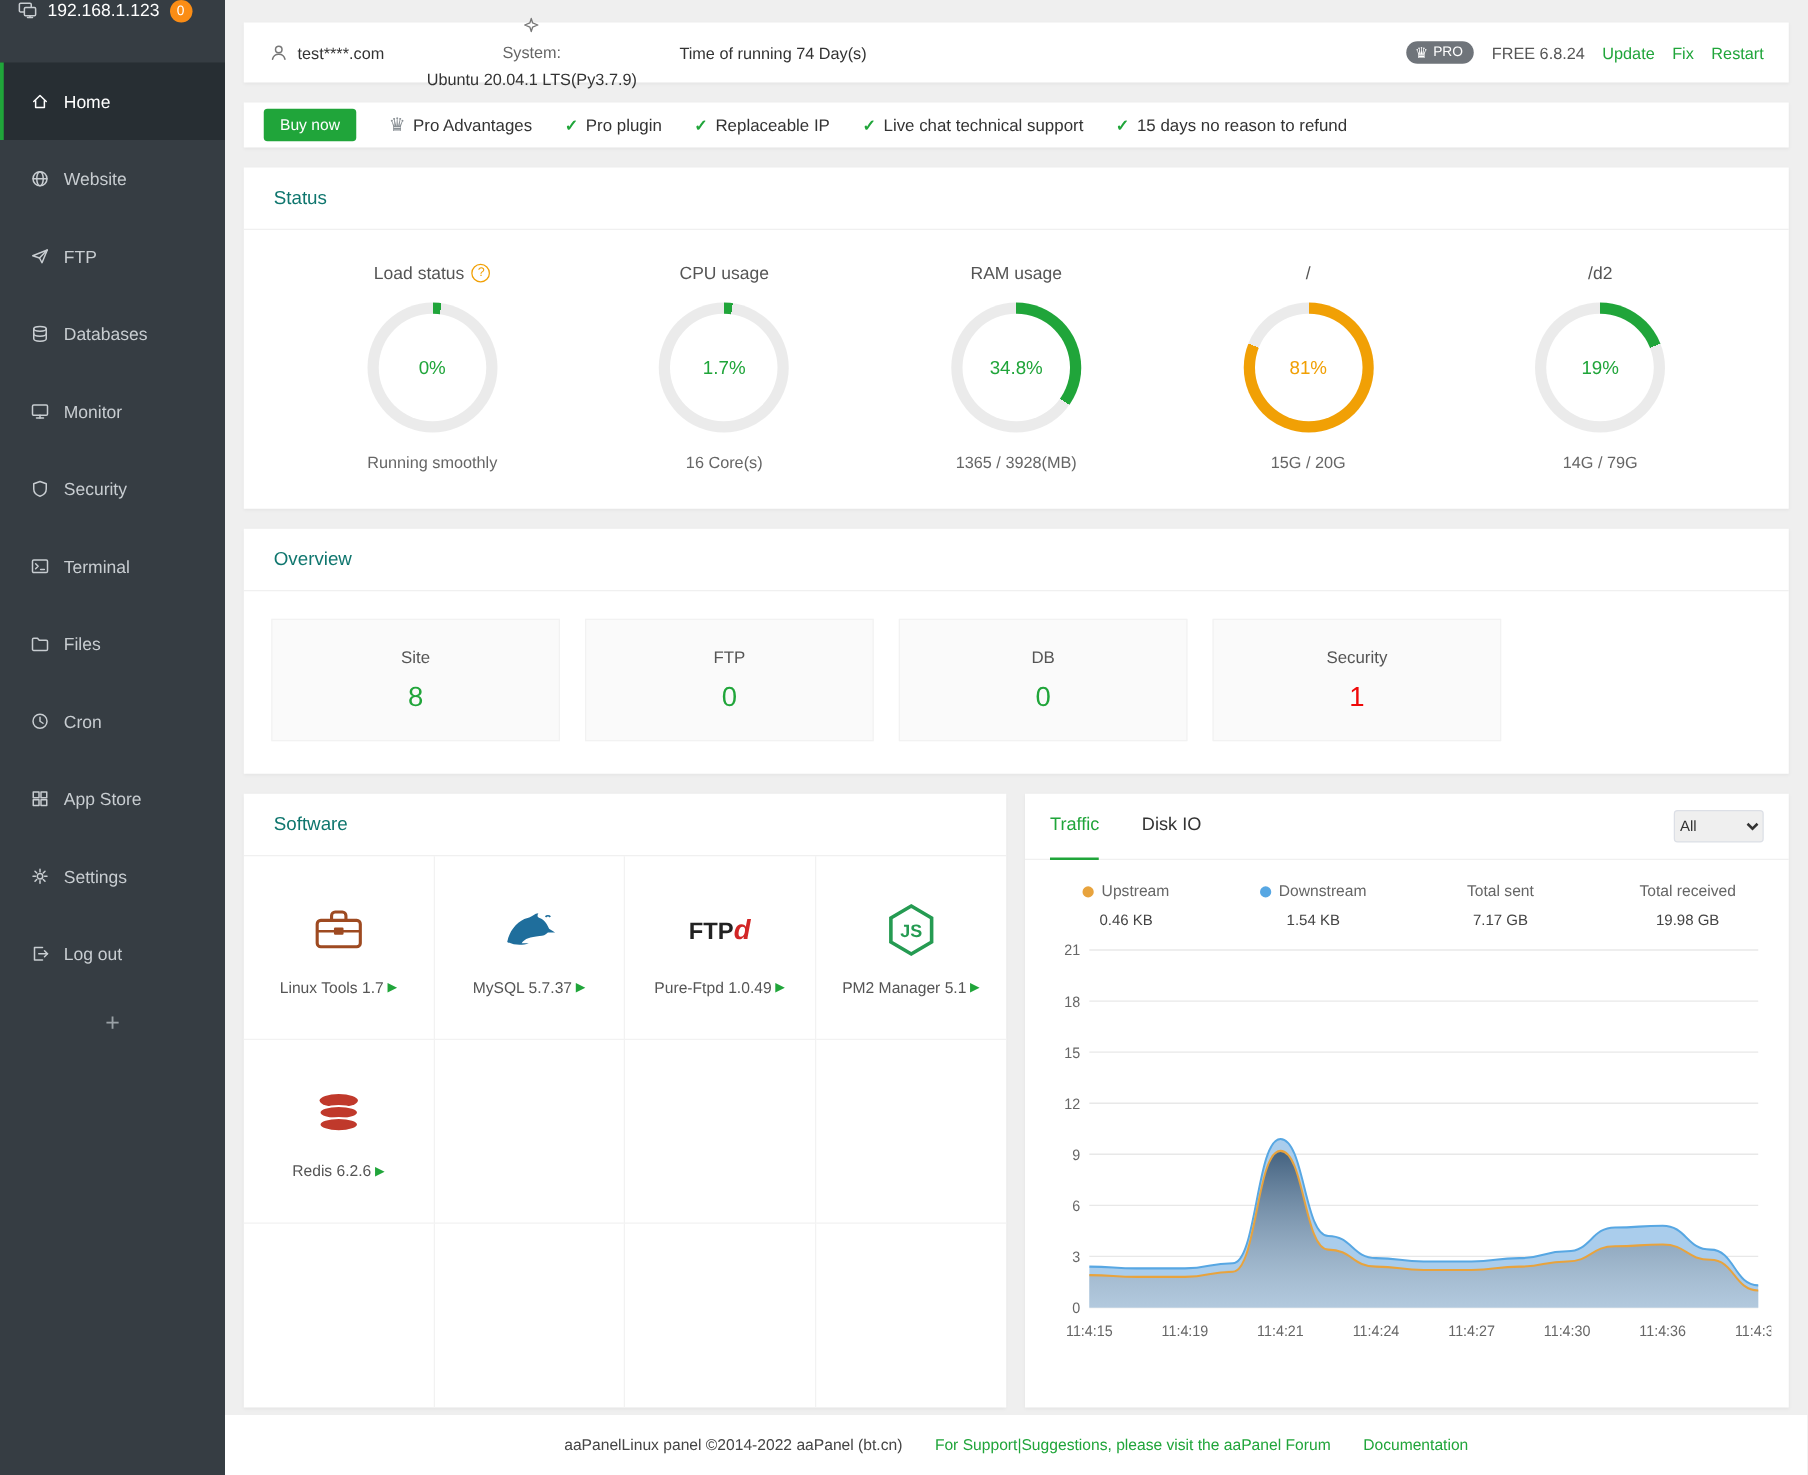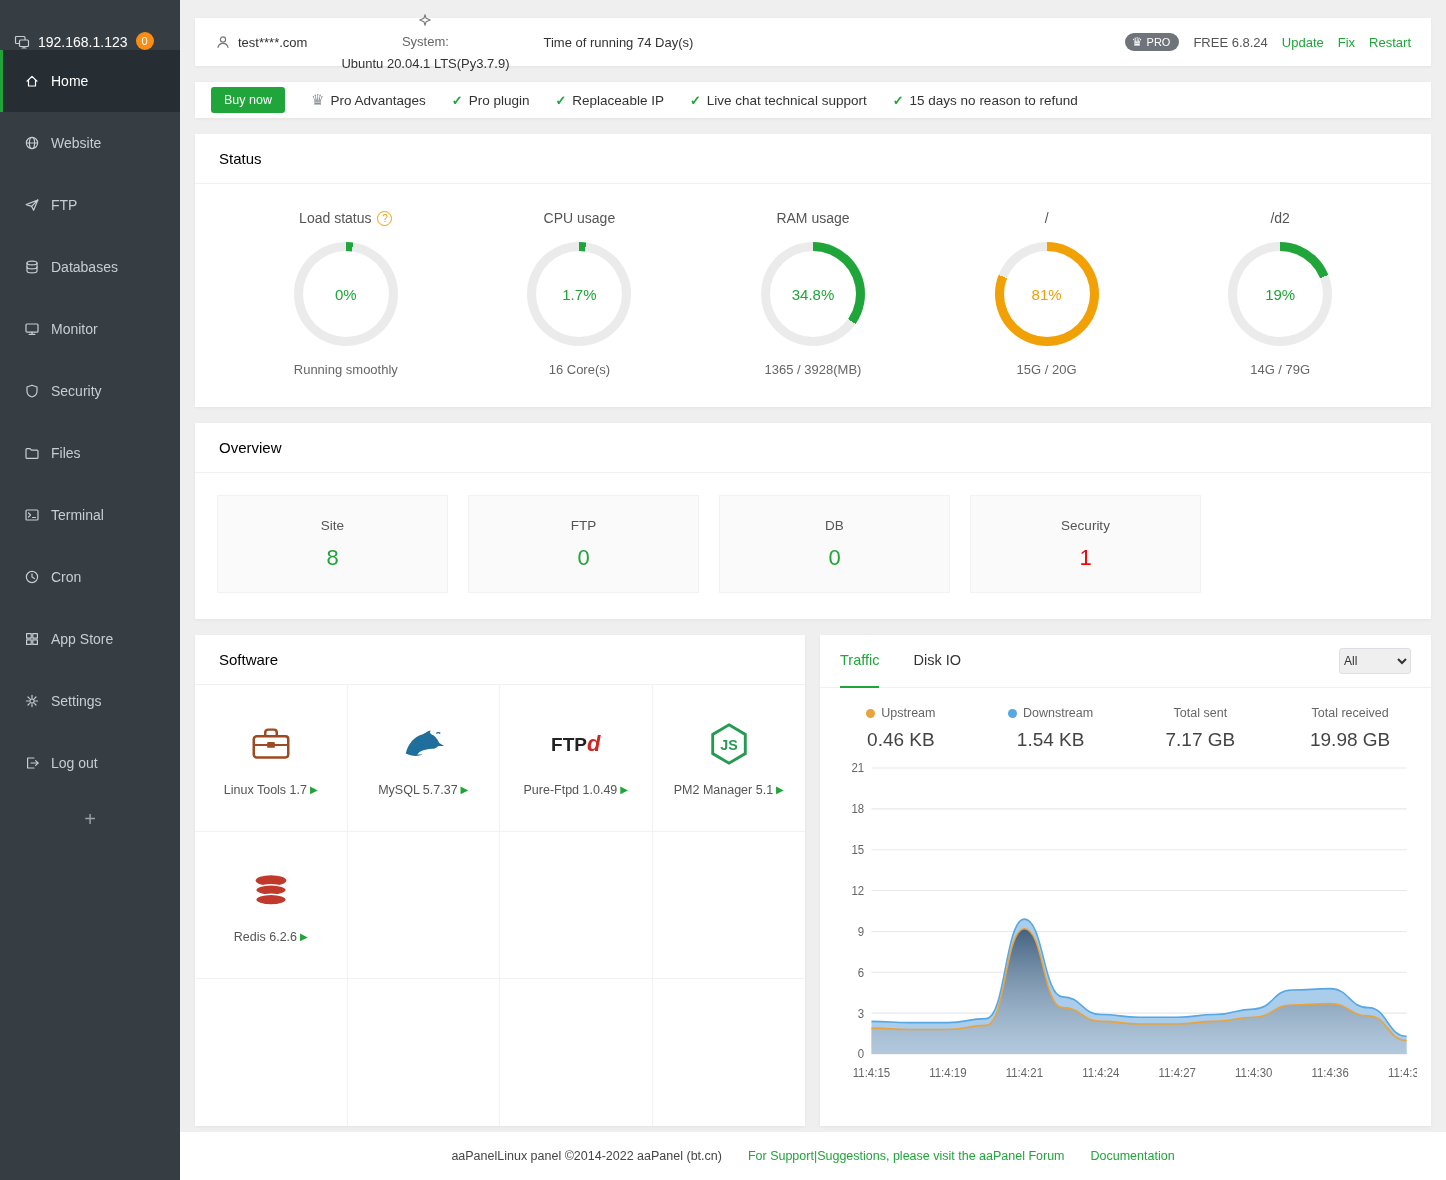--- a/index.html
+++ b/index.html
@@ -6,36 +6,36 @@
   html,body { width:1446px; height:1180px; }
   body {
     font-family:"Liberation Sans", sans-serif;
     font-size:13px; color:#333; background:#efefef;
     display:flex; overflow:hidden;
   }
   a { text-decoration:none; }
 
   
   .sidebar { width:180px; flex-shrink:0; background:#363d43; color:#c8cdd1; display:flex; flex-direction:column; }
-  .sb-header { height:50px; display:flex; align-items:flex-end; gap:8px; padding:0 14px; }
+  .sb-header { height:50px; display:flex; align-items:flex-start; gap:8px; padding:0 14px; }
   .sb-header .ip { color:#fff; font-size:14px; }
   .sb-badge { width:18px; height:18px; border-radius:50%; background:#fb8d15; color:#fff; font-size:11px;
               display:flex; align-items:center; justify-content:center; cursor:pointer; }
   .nav-item { height:62px; display:flex; align-items:center; gap:11px; padding-left:21px; font-size:14px;
               color:#c8cdd1; cursor:pointer; border-left:3px solid transparent; }
   .nav-item.active { background:#272e33; border-left-color:#20a53a; color:#fff; }
   .nav-icon { width:16px; height:16px; display:flex; align-items:center; justify-content:center; }
   .nav-icon svg { width:16px; height:16px; stroke:currentColor; fill:none; stroke-width:1.2; stroke-linecap:round; stroke-linejoin:round; }
   .sb-plus { margin-top:14px; text-align:center; color:#9aa1a6; font-size:20px; cursor:pointer; }
 
   
   .main { flex:1; display:flex; flex-direction:column; }
   .content { padding:18px 15px 0 15px; flex:1; }
   .panel { background:#fff; box-shadow:0 1px 3px rgba(0,0,0,.05); margin-bottom:16px; }
-  .panel-title { font-size:15px; color:#000000; padding:16px 24px; border-bottom:1px solid #f0f0f0; }
+  .panel-title { font-size:15px; color:#0f766e; padding:16px 24px; border-bottom:1px solid #f0f0f0; }
 
   
   .topbar { height:48px; background:#fff; box-shadow:0 1px 3px rgba(0,0,0,.05);
             display:flex; align-items:center; padding:0 20px; margin-bottom:16px; }
   .topbar .grp { display:flex; align-items:center; gap:7px; }
   .topbar .domain { color:#333; font-size:13px; }
   .topbar .lbl { color:#666; }
   .topbar .val { color:#333; }
   .topbar .sp { margin-left:34px;flex-direction:column; }
   .top-right { margin-left:auto; display:flex; align-items:center; gap:14px; }
@@ -95,21 +95,21 @@
   .traffic-head { display:flex; align-items:center; padding:0 20px; border-bottom:1px solid #f0f0f0; height:53px; }
   .tab { font-size:14.5px; color:#333; margin-right:34px; height:53px; display:flex; align-items:center;
          cursor:pointer; border-bottom:2px solid transparent; }
   .tab.active { color:#20a53a; border-bottom-color:#20a53a; }
   .traffic-filter { margin-left:auto; height:26px; width:72px; border:1px solid #dcdfe6; border-radius:3px;
                     font-size:12px; color:#333; font-family:"Liberation Sans",sans-serif; }
   .legend-row { display:flex; padding:18px 6px 2px; }
   .legend-col { flex:1; display:flex; flex-direction:column; align-items:center; gap:9px; }
   .legend-top { display:flex; align-items:center; gap:6px; color:#666; font-size:12.5px; }
   .legend-dot { width:9px; height:9px; border-radius:50%; background:transparent; }
-  .legend-value { color:#444; font-size:19px; }
+  .legend-value { color:#444; font-size:12px; }
   .chart-wrap { padding:4px 14px 8px 14px; }
   .unit-label { color:#555; font-size:12px; padding:6px 0 2px 12px; }
   #traffic-chart { width:100%; height:330px; display:block; }
 
   
   .footer { background:#fff; height:48px; display:flex; align-items:center; justify-content:center; gap:26px; font-size:12.5px; }
   .footer .copy { color:#454545; }
 </style>
 </head>
 <body>
@@ -179,34 +179,34 @@
     <span class="nav-icon">
         <svg viewBox="0 0 16 16">
           <path d="M8 2.2 13 4v4.2c0 2.8-2 4.8-5 5.8-3-1-5-3-5-5.8V4l5-1.8Z"></path>
         </svg>
       </span>
     <span>Security</span>
   </div>
   <div class="nav-item">
     <span class="nav-icon">
         <svg viewBox="0 0 16 16">
-          <path d="M2 4.6c0-.5.4-1 1-1h3l1.4 1.6H13c.5 0 1 .4 1 1v6.2c0 .5-.5 1-1 1H3c-.6 0-1-.5-1-1V4.6Z"></path>
-        </svg>
-      </span>
-    <span>Files</span>
-  </div>
-  <div class="nav-item">
-    <span class="nav-icon">
-        <svg viewBox="0 0 16 16">
           <rect x="2" y="3" width="12" height="10" rx="1"></rect>
           <path d="m4.5 6 2 2-2 2"></path>
           <path d="M8.5 10.5h3"></path>
         </svg>
       </span>
     <span>Terminal</span>
+  </div>
+  <div class="nav-item">
+    <span class="nav-icon">
+        <svg viewBox="0 0 16 16">
+          <path d="M2 4.6c0-.5.4-1 1-1h3l1.4 1.6H13c.5 0 1 .4 1 1v6.2c0 .5-.5 1-1 1H3c-.6 0-1-.5-1-1V4.6Z"></path>
+        </svg>
+      </span>
+    <span>Files</span>
   </div>
   <div class="nav-item">
     <span class="nav-icon">
         <svg viewBox="0 0 16 16">
           <circle cx="8" cy="8" r="5.6"></circle>
           <path d="M8 4.8V8l2.4 1.6"></path>
         </svg>
       </span>
     <span>Cron</span>
   </div>

